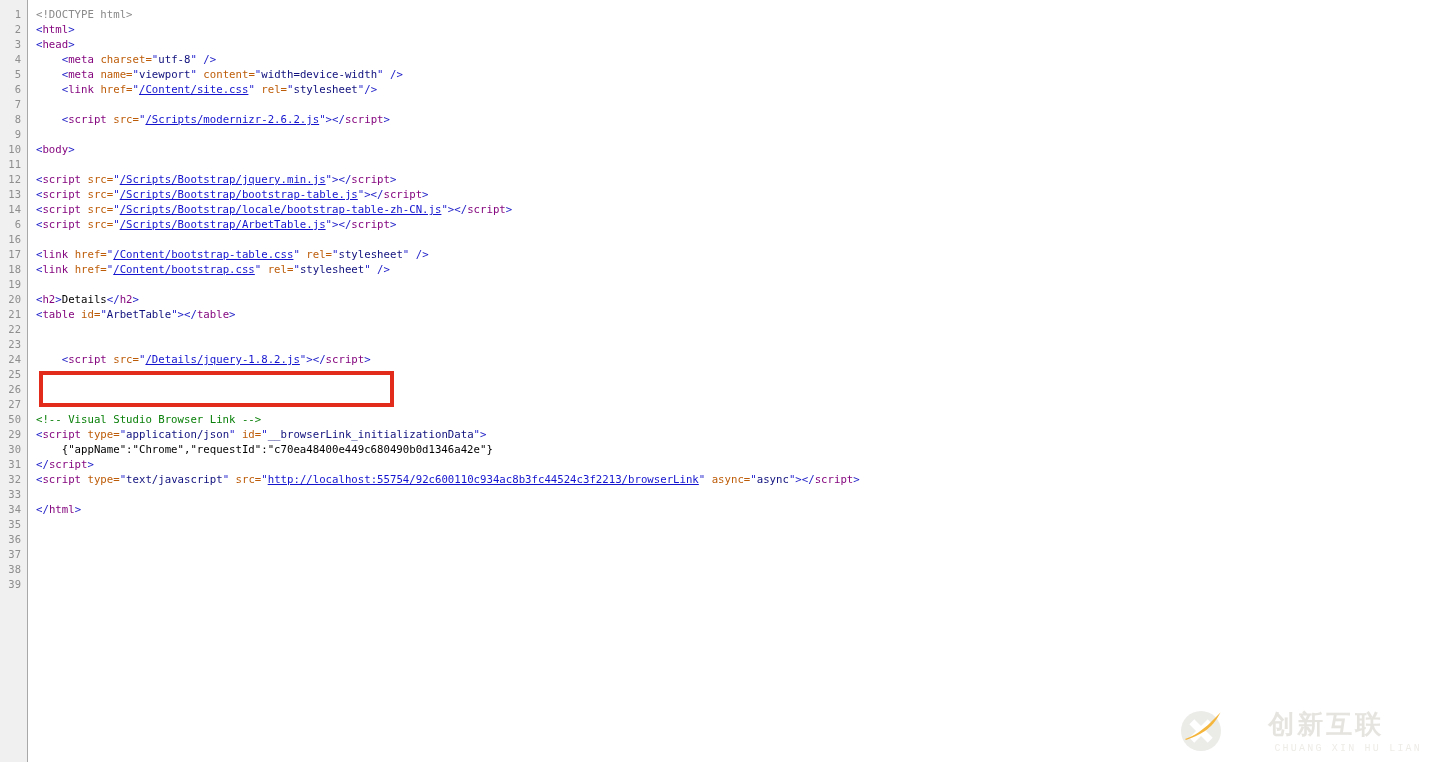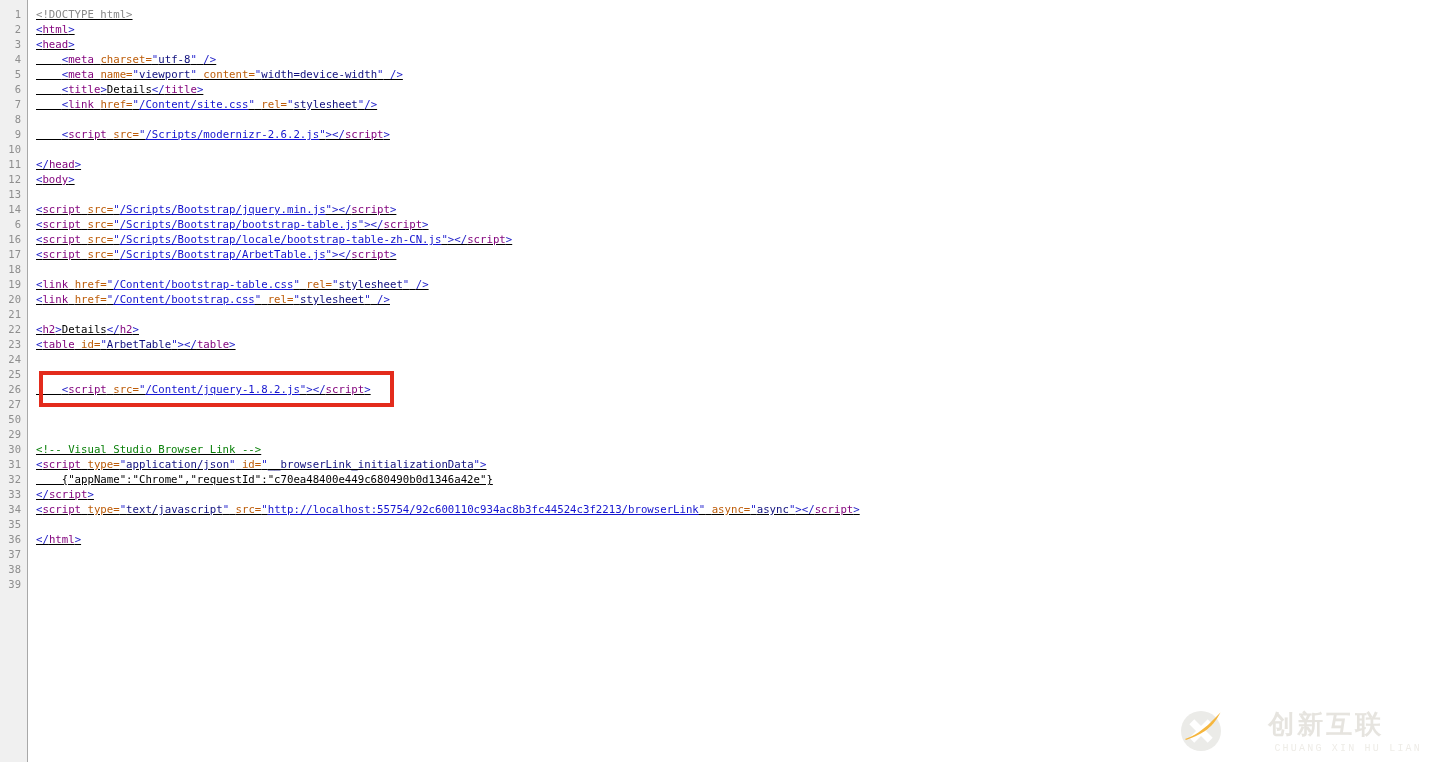--- a/index.html
+++ b/index.html
@@ -9,21 +9,21 @@
 
   
   .gutter { position:absolute; left:0; top:0; bottom:0; width:28px;
             background:#f0f0f0; border-right:1px solid #a8a8a8;
             padding-top:7px; text-align:right; }
   .gutter .num { height:15px; line-height:15px; font-size:10.5px;
                  color:#8e8e8e; padding-right:6px; }
 
   
   .code { position:absolute; left:29px; top:0; right:0; bottom:0;
-          padding:7px 0 0 7px;text-decoration:underline; }
+          padding:7px 0 0 7px; }
   .line { height:15px; line-height:15px; font-size:10.7px; white-space:pre; }
 
   
   .tk-g { color:#8a8a8a; }                          
   .tk-b { color:#1b1bc7; }                          
   .tk-t { color:#85077f; }                          
   .tk-a { color:#bd5c08; }                          
   .tk-q { color:#2323cf; }                          
   .tk-s { color:#10107e; }                          
   .tk-l { color:#1414cf; text-decoration:underline; }
@@ -88,41 +88,39 @@
       <div class="num">37</div>
       <div class="num">38</div>
       <div class="num">39</div>
     </div>
   <div class="code" id="code">
       <div class="line"><span class="tk-g">&lt;!DOCTYPE html&gt;</span></div>
       <div class="line"><span class="tk-b">&lt;</span><span class="tk-t">html</span><span class="tk-b">&gt;</span></div>
       <div class="line"><span class="tk-b">&lt;</span><span class="tk-t">head</span><span class="tk-b">&gt;</span></div>
       <div class="line"><span class="tk-x">    </span><span class="tk-b">&lt;</span><span class="tk-t">meta</span><span class="tk-x"> </span><span class="tk-a">charset=</span><span class="tk-q">"</span><span class="tk-s">utf-8</span><span class="tk-q">"</span><span class="tk-x"> </span><span class="tk-b">/&gt;</span></div>
       <div class="line"><span class="tk-x">    </span><span class="tk-b">&lt;</span><span class="tk-t">meta</span><span class="tk-x"> </span><span class="tk-a">name=</span><span class="tk-q">"</span><span class="tk-s">viewport</span><span class="tk-q">"</span><span class="tk-x"> </span><span class="tk-a">content=</span><span class="tk-q">"</span><span class="tk-s">width=device-width</span><span class="tk-q">"</span><span class="tk-x"> </span><span class="tk-b">/&gt;</span></div>
-      <div class="line"><span class="tk-x">    </span><span class="tk-b">&lt;</span><span class="tk-t">title</span><span class="tk-b">&gt;</span><span class="tk-x">Details</span><span class="tk-b">&lt;/</span><span class="tk-t">title</span><span class="tk-b">&gt;</span></div>
       <div class="line"><span class="tk-x">    </span><span class="tk-b">&lt;</span><span class="tk-t">link</span><span class="tk-x"> </span><span class="tk-a">href=</span><span class="tk-q">"</span><span class="tk-l">/Content/site.css</span><span class="tk-q">"</span><span class="tk-x"> </span><span class="tk-a">rel=</span><span class="tk-q">"</span><span class="tk-s">stylesheet</span><span class="tk-q">"</span><span class="tk-b">/&gt;</span></div>
       <div class="line"></div>
       <div class="line"><span class="tk-x">    </span><span class="tk-b">&lt;</span><span class="tk-t">script</span><span class="tk-x"> </span><span class="tk-a">src=</span><span class="tk-q">"</span><span class="tk-l">/Scripts/modernizr-2.6.2.js</span><span class="tk-q">"</span><span class="tk-b">&gt;&lt;/</span><span class="tk-t">script</span><span class="tk-b">&gt;</span></div>
       <div class="line"></div>
-      <div class="line"><span class="tk-b">&lt;/</span><span class="tk-t">head</span><span class="tk-b">&gt;</span></div>
       <div class="line"><span class="tk-b">&lt;</span><span class="tk-t">body</span><span class="tk-b">&gt;</span></div>
       <div class="line"></div>
       <div class="line"><span class="tk-b">&lt;</span><span class="tk-t">script</span><span class="tk-x"> </span><span class="tk-a">src=</span><span class="tk-q">"</span><span class="tk-l">/Scripts/Bootstrap/jquery.min.js</span><span class="tk-q">"</span><span class="tk-b">&gt;&lt;/</span><span class="tk-t">script</span><span class="tk-b">&gt;</span></div>
       <div class="line"><span class="tk-b">&lt;</span><span class="tk-t">script</span><span class="tk-x"> </span><span class="tk-a">src=</span><span class="tk-q">"</span><span class="tk-l">/Scripts/Bootstrap/bootstrap-table.js</span><span class="tk-q">"</span><span class="tk-b">&gt;&lt;/</span><span class="tk-t">script</span><span class="tk-b">&gt;</span></div>
       <div class="line"><span class="tk-b">&lt;</span><span class="tk-t">script</span><span class="tk-x"> </span><span class="tk-a">src=</span><span class="tk-q">"</span><span class="tk-l">/Scripts/Bootstrap/locale/bootstrap-table-zh-CN.js</span><span class="tk-q">"</span><span class="tk-b">&gt;&lt;/</span><span class="tk-t">script</span><span class="tk-b">&gt;</span></div>
       <div class="line"><span class="tk-b">&lt;</span><span class="tk-t">script</span><span class="tk-x"> </span><span class="tk-a">src=</span><span class="tk-q">"</span><span class="tk-l">/Scripts/Bootstrap/ArbetTable.js</span><span class="tk-q">"</span><span class="tk-b">&gt;&lt;/</span><span class="tk-t">script</span><span class="tk-b">&gt;</span></div>
       <div class="line"></div>
       <div class="line"><span class="tk-b">&lt;</span><span class="tk-t">link</span><span class="tk-x"> </span><span class="tk-a">href=</span><span class="tk-q">"</span><span class="tk-l">/Content/bootstrap-table.css</span><span class="tk-q">"</span><span class="tk-x"> </span><span class="tk-a">rel=</span><span class="tk-q">"</span><span class="tk-s">stylesheet</span><span class="tk-q">"</span><span class="tk-x"> </span><span class="tk-b">/&gt;</span></div>
       <div class="line"><span class="tk-b">&lt;</span><span class="tk-t">link</span><span class="tk-x"> </span><span class="tk-a">href=</span><span class="tk-q">"</span><span class="tk-l">/Content/bootstrap.css</span><span class="tk-q">"</span><span class="tk-x"> </span><span class="tk-a">rel=</span><span class="tk-q">"</span><span class="tk-s">stylesheet</span><span class="tk-q">"</span><span class="tk-x"> </span><span class="tk-b">/&gt;</span></div>
       <div class="line"></div>
       <div class="line"><span class="tk-b">&lt;</span><span class="tk-t">h2</span><span class="tk-b">&gt;</span><span class="tk-x">Details</span><span class="tk-b">&lt;/</span><span class="tk-t">h2</span><span class="tk-b">&gt;</span></div>
       <div class="line"><span class="tk-b">&lt;</span><span class="tk-t">table</span><span class="tk-x"> </span><span class="tk-a">id=</span><span class="tk-q">"</span><span class="tk-s">ArbetTable</span><span class="tk-q">"</span><span class="tk-b">&gt;&lt;/</span><span class="tk-t">table</span><span class="tk-b">&gt;</span></div>
       <div class="line"></div>
       <div class="line"></div>
-      <div class="line"><span class="tk-x">    </span><span class="tk-b">&lt;</span><span class="tk-t">script</span><span class="tk-x"> </span><span class="tk-a">src=</span><span class="tk-q">"</span><span class="tk-l">/Content/jquery-1.8.2.js</span><span class="tk-q">"</span><span class="tk-b">&gt;&lt;/</span><span class="tk-t">script</span><span class="tk-b">&gt;</span></div>
+      <div class="line"><span class="tk-x">    </span><span class="tk-b">&lt;</span><span class="tk-t">script</span><span class="tk-x"> </span><span class="tk-a">src=</span><span class="tk-q">"</span><span class="tk-l">/Details/jquery-1.8.2.js</span><span class="tk-q">"</span><span class="tk-b">&gt;&lt;/</span><span class="tk-t">script</span><span class="tk-b">&gt;</span></div>
       <div class="line"></div>
       <div class="line"></div>
       <div class="line"></div>
       <div class="line"><span class="tk-c">&lt;!-- Visual Studio Browser Link --&gt;</span></div>
       <div class="line"><span class="tk-b">&lt;</span><span class="tk-t">script</span><span class="tk-x"> </span><span class="tk-a">type=</span><span class="tk-q">"</span><span class="tk-s">application/json</span><span class="tk-q">"</span><span class="tk-x"> </span><span class="tk-a">id=</span><span class="tk-q">"</span><span class="tk-s">__browserLink_initializationData</span><span class="tk-q">"</span><span class="tk-b">&gt;</span></div>
       <div class="line"><span class="tk-x">    {"appName":"Chrome","requestId":"c70ea48400e449c680490b0d1346a42e"}</span></div>
       <div class="line"><span class="tk-b">&lt;/</span><span class="tk-t">script</span><span class="tk-b">&gt;</span></div>
       <div class="line"><span class="tk-b">&lt;</span><span class="tk-t">script</span><span class="tk-x"> </span><span class="tk-a">type=</span><span class="tk-q">"</span><span class="tk-s">text/javascript</span><span class="tk-q">"</span><span class="tk-x"> </span><span class="tk-a">src=</span><span class="tk-q">"</span><span class="tk-l">http://localhost:55754/92c600110c934ac8b3fc44524c3f2213/browserLink</span><span class="tk-q">"</span><span class="tk-x"> </span><span class="tk-a">async=</span><span class="tk-q">"</span><span class="tk-s">async</span><span class="tk-q">"</span><span class="tk-b">&gt;&lt;/</span><span class="tk-t">script</span><span class="tk-b">&gt;</span></div>
       <div class="line"></div>
       <div class="line"><span class="tk-b">&lt;/</span><span class="tk-t">html</span><span class="tk-b">&gt;</span></div>

